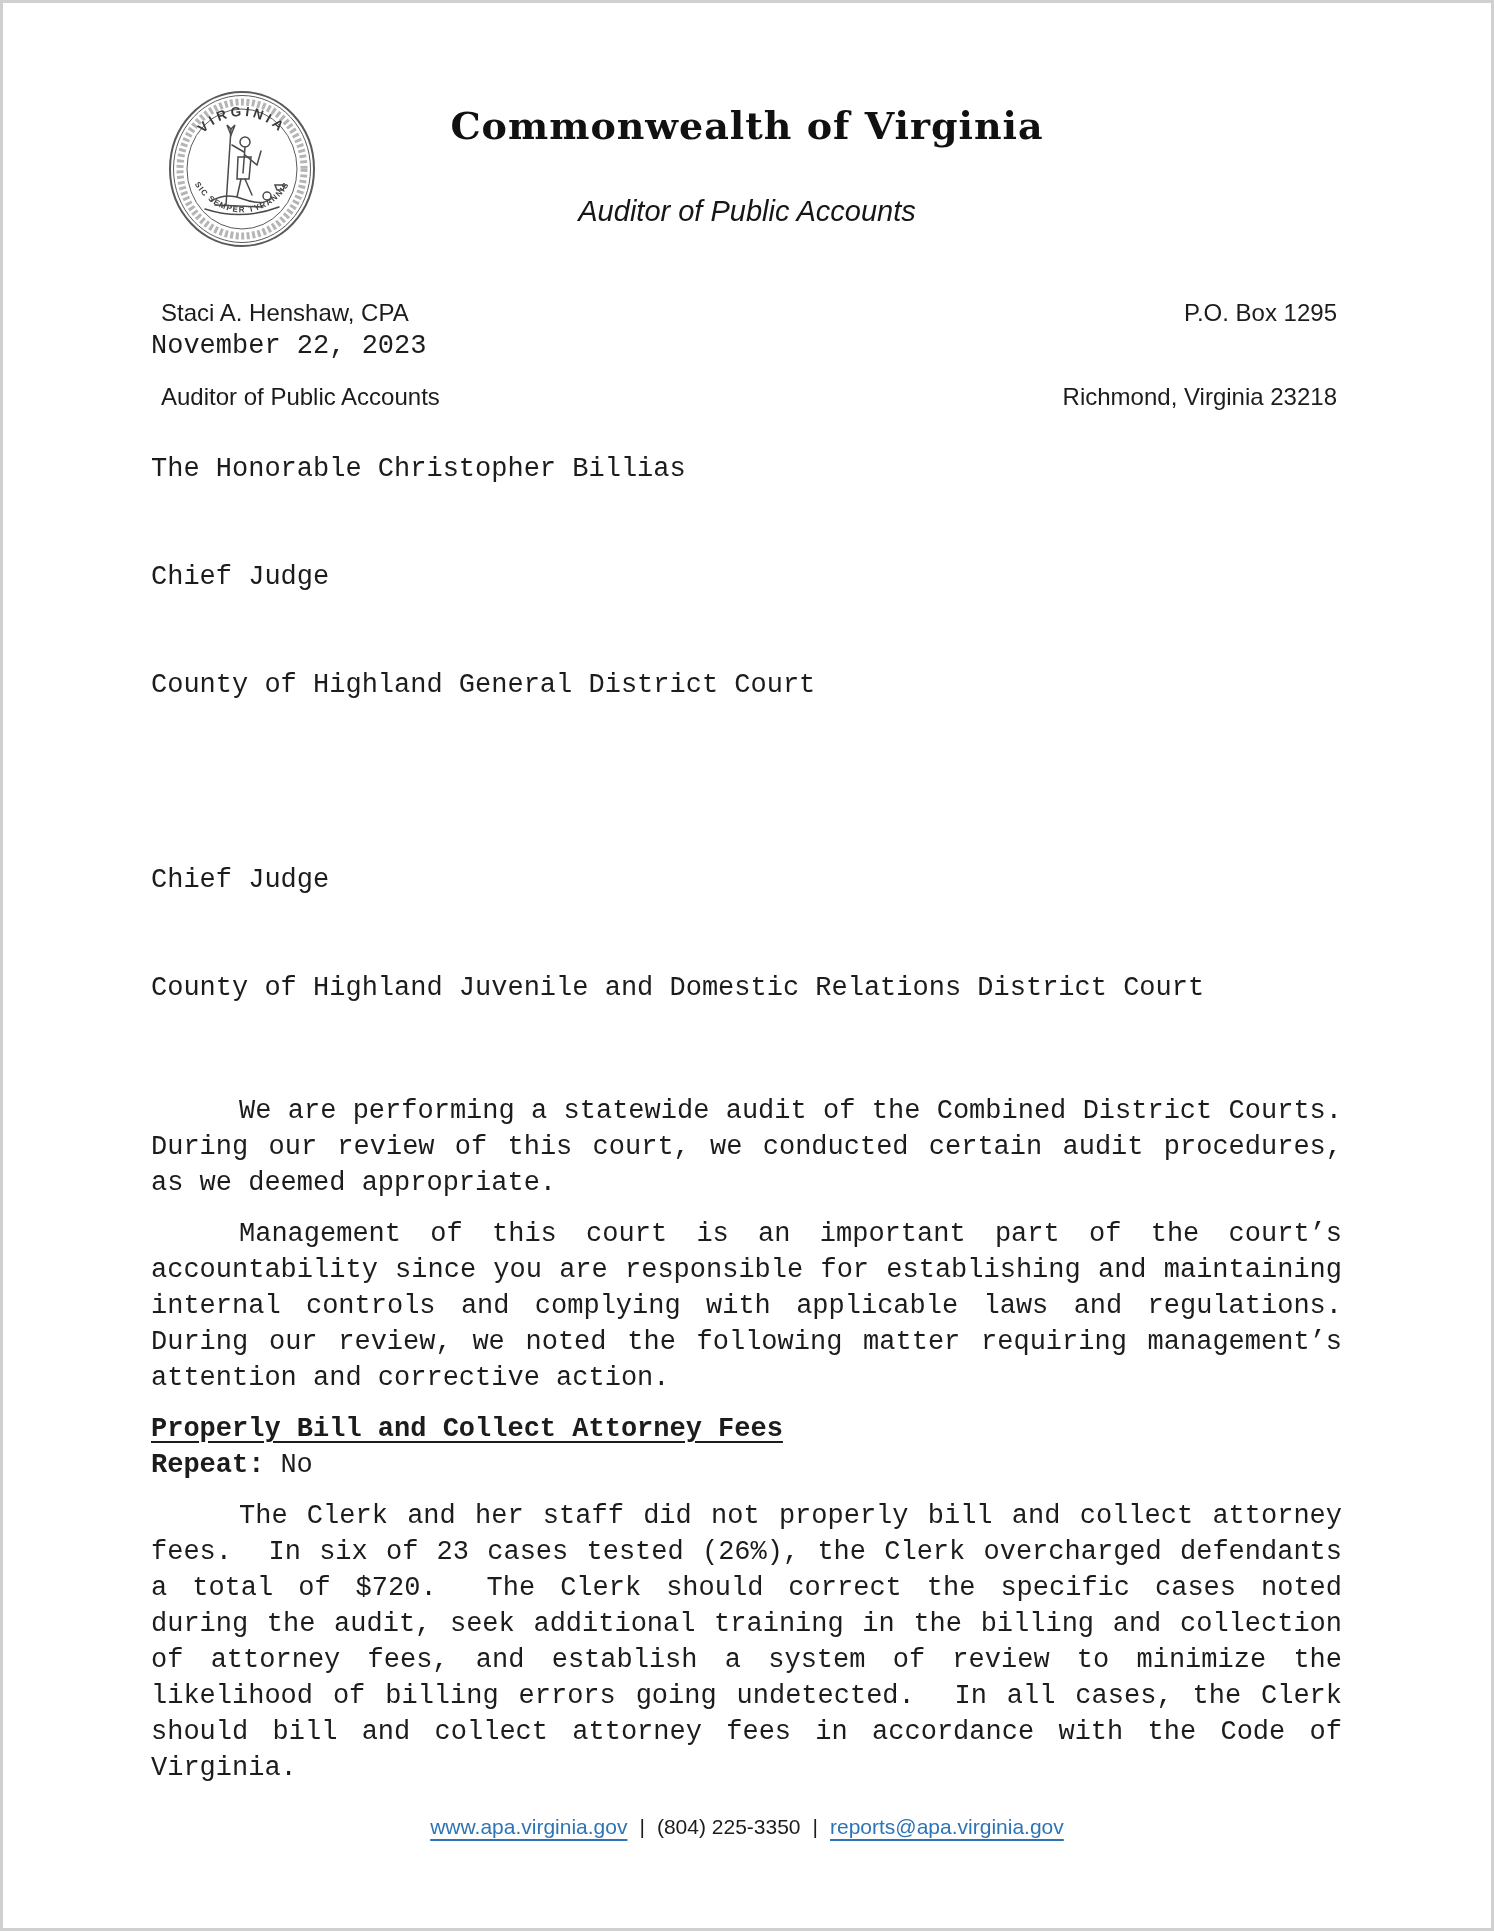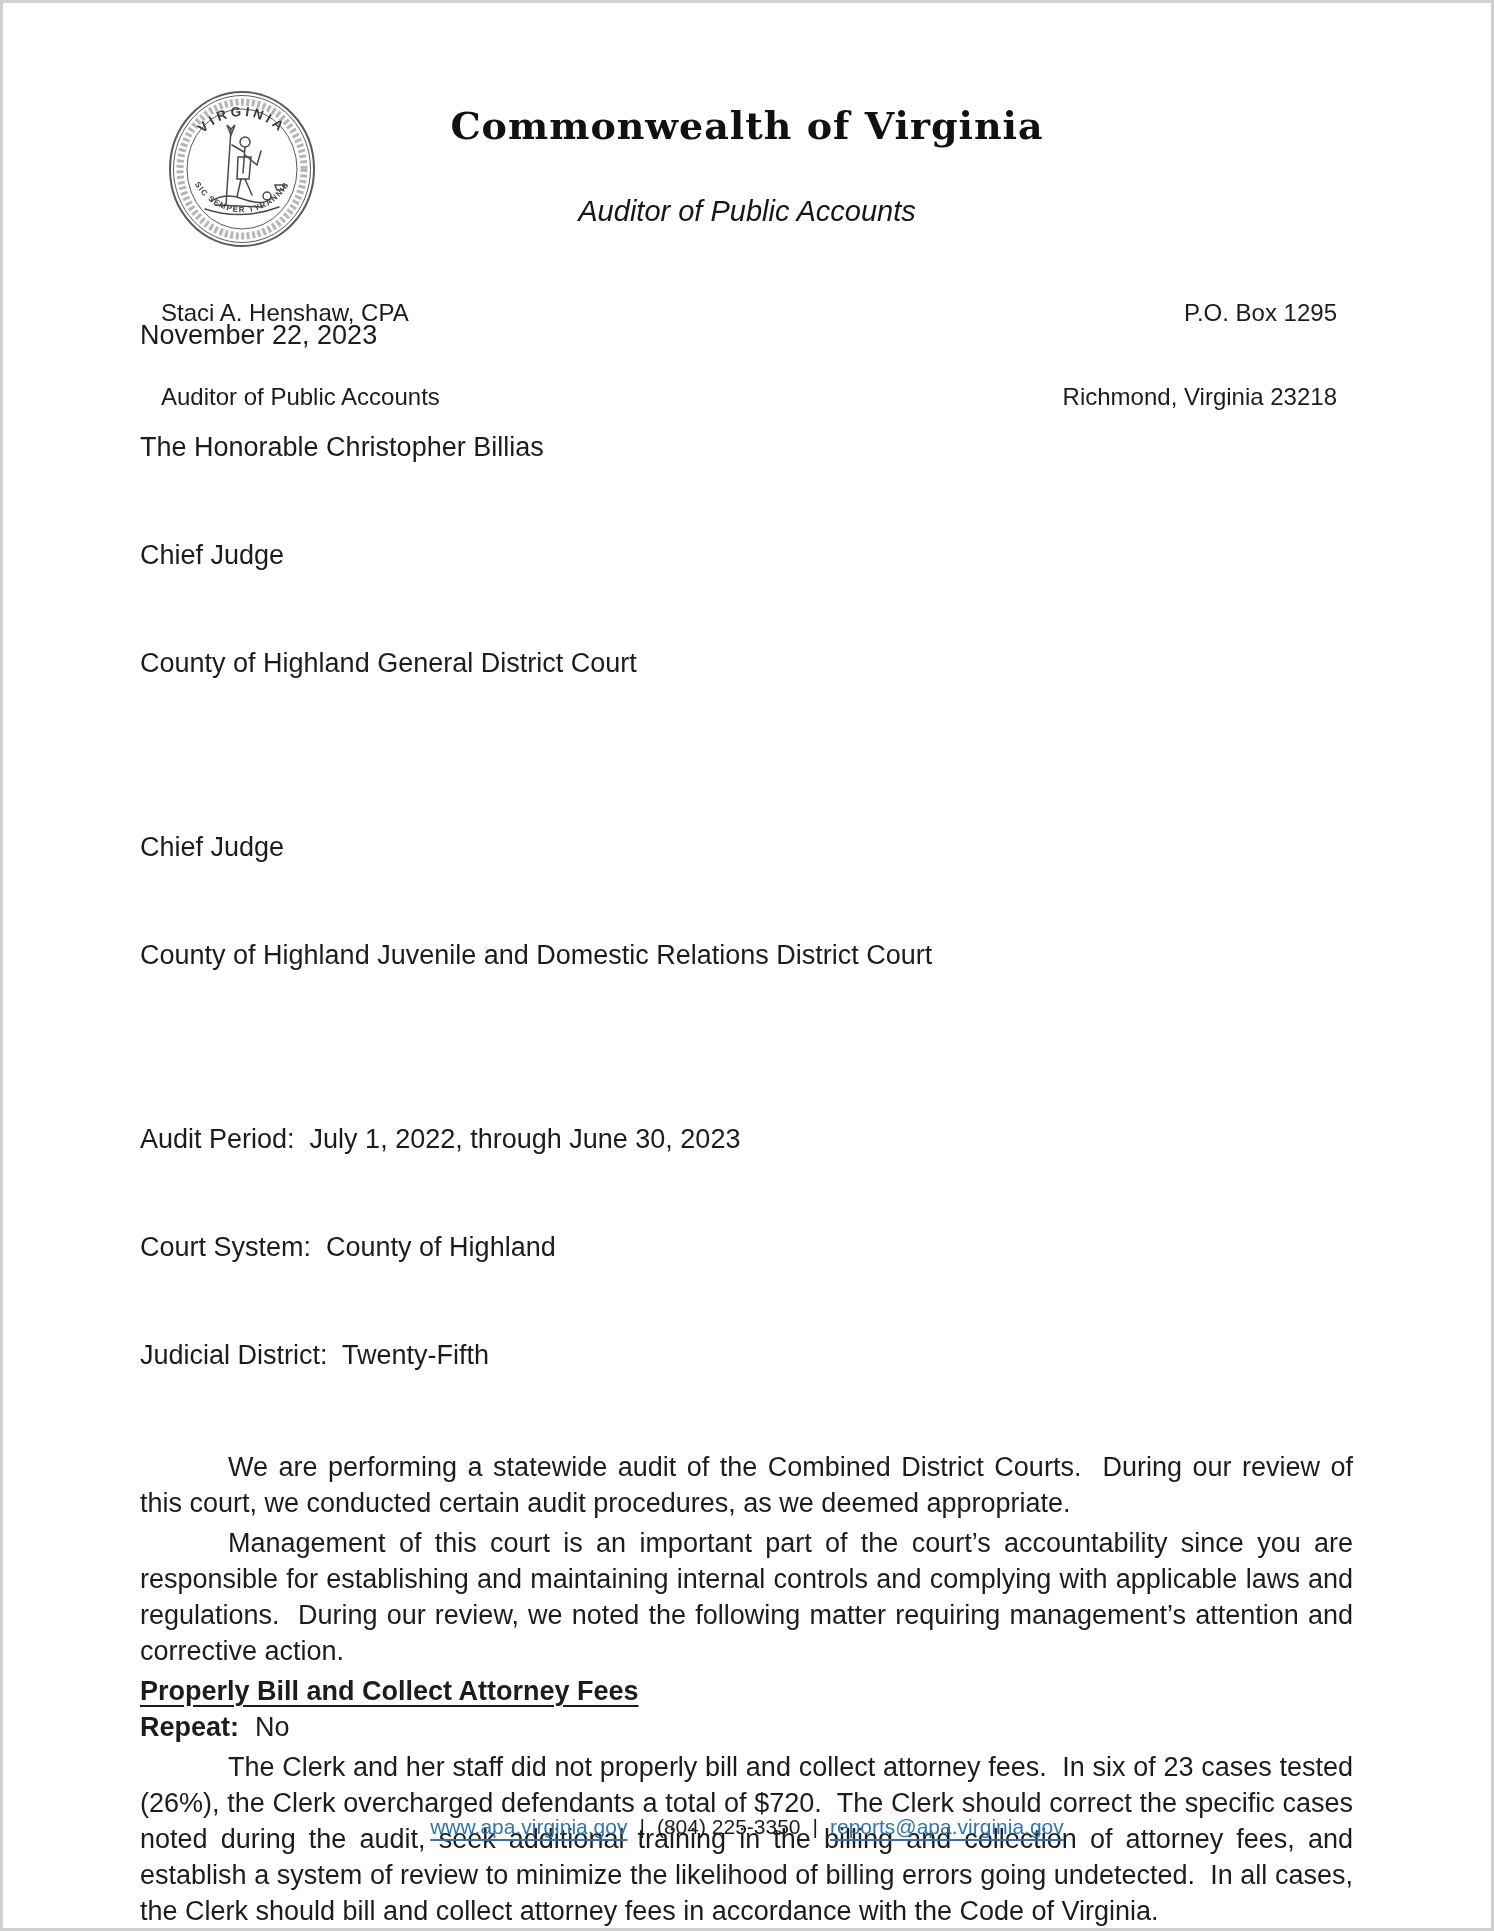--- a/index.html
+++ b/index.html
@@ -38,21 +38,21 @@
   .hdr-info { position: absolute; top: 240px; font-size: 24px; line-height: 28px; white-space: pre-wrap; }
   .hdr-info.left  { left: 158px; text-align: left; }
   .hdr-info.right { right: 154px; text-align: right; }
 
   
   .letter-body {
     padding: 0 134px 0 133px;
     font-size: 27px;
     line-height: 36px;
   }
-  .letter-body p, .letter-body div.block { margin: 4px; }
+  .letter-body p, .letter-body div.block { margin: 15px; font-family: Liberation Mono, monospace; }
   .pre { white-space: pre-wrap; }
 
   .date-line { margin: 107px 0 68px 606px; white-space: pre-wrap; }
 
   .addr-block-1 { margin-bottom: 35px; }
   .addr-block-2 { margin-bottom: 36px; }
   .audit-block  { margin-bottom: 67px; }
 
   .para {
     text-align: justify;
@@ -153,25 +153,20 @@
       <div>The Honorable Christopher Billias</div>
       <div>Chief Judge</div>
       <div>County of Highland General District Court</div>
     </div>
 
     <div class="block addr-block-2 pre">
       <div>Chief Judge</div>
       <div>County of Highland Juvenile and Domestic Relations District Court</div>
     </div>
 
-    <div class="block audit-block pre">
-      <div>Audit Period:  July 1, 2022, through June 30, 2023</div>
-      <div>Court System:  County of Highland</div>
-      <div>Judicial District:  Twenty-Fifth</div>
-    </div>
 
     <p class="para para-1">We are performing a statewide audit of the Combined District Courts.  During our review of this court, we conducted certain audit procedures, as we deemed appropriate.</p>
 
     <p class="para para-2">Management of this court is an important part of the court’s accountability since you are responsible for establishing and maintaining internal controls and complying with applicable laws and regulations.  During our review, we noted the following matter requiring management’s attention and corrective action.</p>
 
     <div class="block finding-head">
       <div>
         <span class="finding-title">Properly Bill and Collect Attorney Fees</span>
       </div>
       <div>

